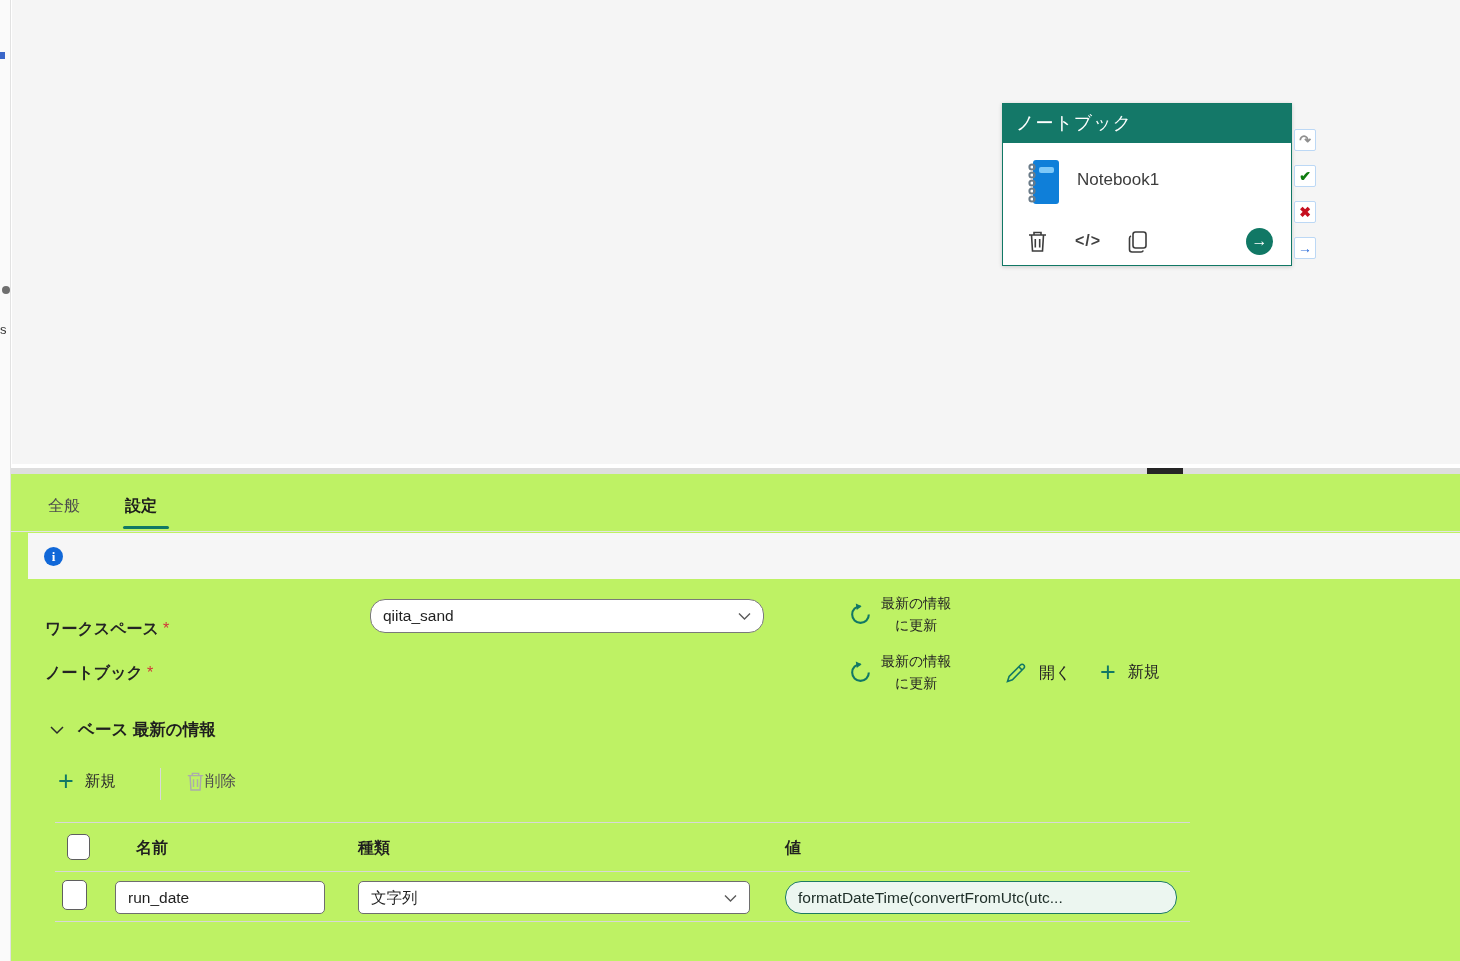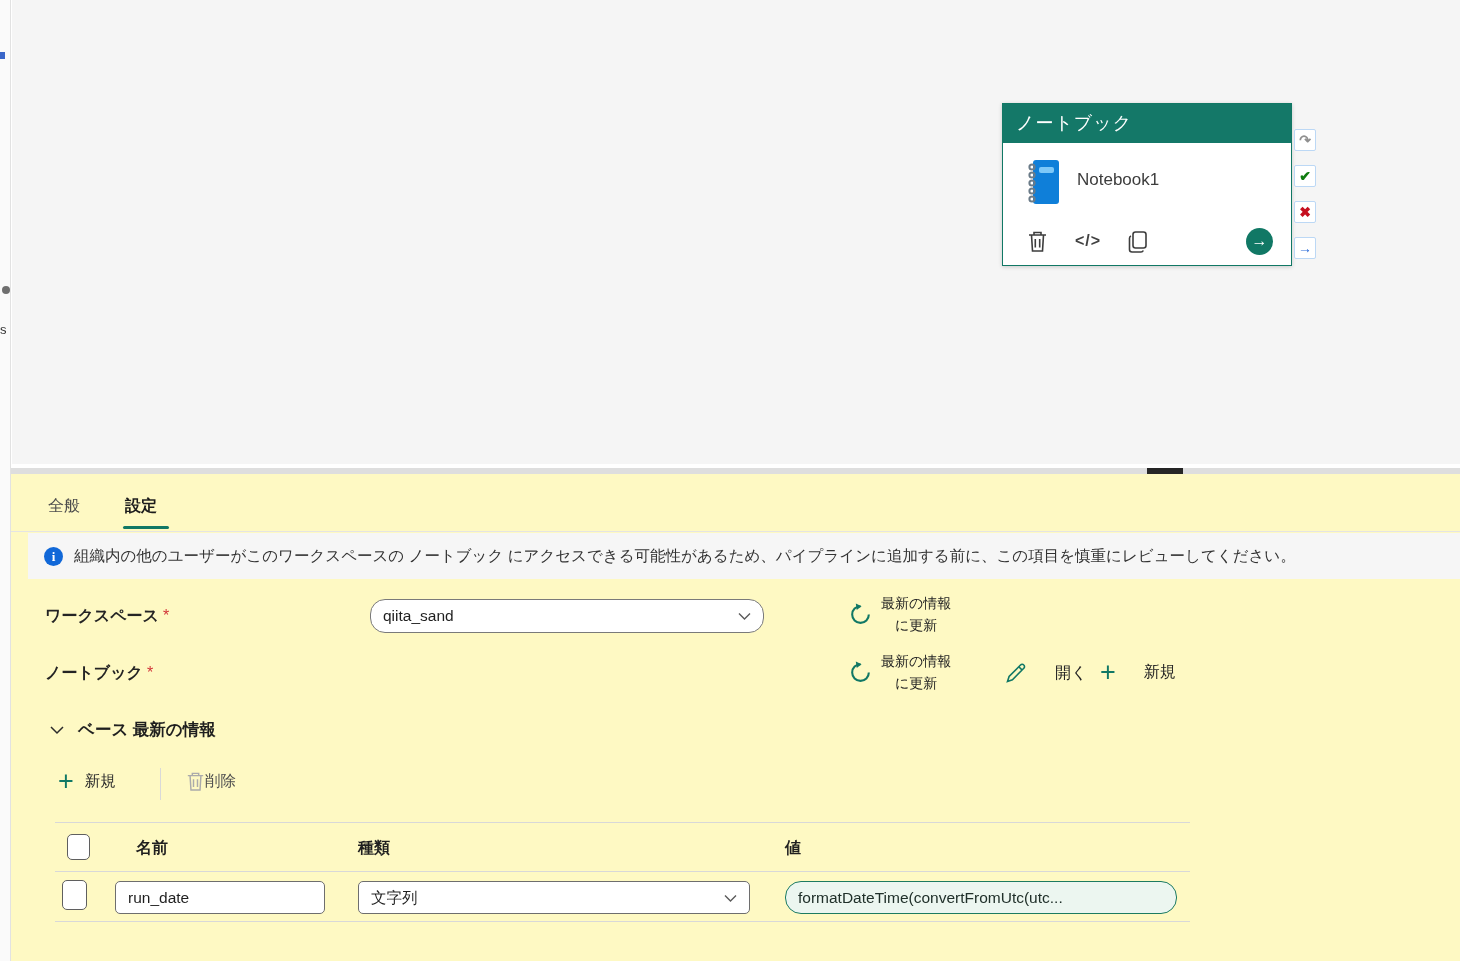--- a/index.html
+++ b/index.html
@@ -29,21 +29,21 @@
   .go-circle { position:absolute; right:18px; top:0; width:27px; height:27px; border-radius:50%;
     background:#117865; color:#fff; text-align:center; line-height:26px; font-size:16px; }
   
   .port { position:absolute; width:22px; height:22px; background:#fff;
     border:1px solid #bcd8f5; border-radius:2px; text-align:center;
     line-height:20px; font-size:14px; font-weight:bold; }
   
   .splitter { position:absolute; left:0; top:468px; width:1460px; height:6px; background:#dedede; z-index:5; }
   .splitter-handle { position:absolute; left:1147px; top:0; width:36px; height:6px; background:#262626; }
   
-  .panel { position:absolute; left:0; top:474px; width:1460px; height:487px; background:#fef9c3; }
+  .panel { position:absolute; left:0; top:474px; width:1460px; height:487px; background:#bef264; }
   .tab { position:absolute; top:22px; font-size:16px; cursor:pointer; }
   .tab-inactive { color:#4d4d4d; }
   .tab-active { font-weight:bold; color:#1c1c1c; }
   .tab-underline { position:absolute; left:123px; top:52px; width:46px; height:3px;
     background:#117865; border-radius:2px; }
   .panel-divider { position:absolute; left:11px; top:57px; width:1449px; height:1px; background:#e4e4e4; }
   .banner { position:absolute; left:28px; top:59px; width:1432px; height:46px; background:#f6f6f6;
     display:flex; align-items:center; padding-left:16px; }
   .info-icon { width:19px; height:19px; border-radius:50%; background:#1168d8; color:#fff;
     font-size:13px; font-weight:bold; text-align:center; line-height:19px;
@@ -52,21 +52,21 @@
   .field-label { position:absolute; left:45px; font-size:16px; font-weight:bold; color:#242424; }
   .req { color:#d13438; font-weight:normal; margin-left:4px; }
   .dropdown { position:absolute; left:370px; width:394px; height:34px; background:#fff;
     border:1px solid #7a7a7a; border-radius:15px; font-size:15.5px; color:#1f1f1f;
     line-height:32px; padding-left:12px; cursor:pointer; }
   .dd-chevron { position:absolute; right:12px; top:12px; }
   .refresh-btn { position:absolute; left:848px; display:flex; align-items:center; cursor:pointer; }
   .refresh-text { margin-left:8px; font-size:14px; line-height:22px; text-align:center; color:#242424; }
   .inline-btn { position:absolute; display:flex; align-items:center; cursor:pointer;
     font-size:16px; color:#242424; }
-  .inline-btn .lbl { margin-left:28px; }
+  .inline-btn .lbl { margin-left:12px; }
   .section-head { position:absolute; left:50px; top:245px; display:flex; align-items:center; cursor:pointer; }
   .section-title { margin-left:14px; font-size:16.5px; font-weight:bold; color:#1f1f1f; }
   .tb-btn { position:absolute; display:flex; align-items:center; cursor:pointer; }
   .plus-glyph { font-size:27px; font-weight:300; color:#117865; line-height:24px; }
   .tb-label { margin-left:11px; font-size:15.5px; color:#2b2b2b; }
   .tb-label-gray { font-size:15.5px; color:#4f4f4f; }
   .v-divider { position:absolute; left:160px; top:294px; width:1px; height:32px; background:#d9d9d9; }
   .t-line { position:absolute; left:55px; width:1135px; height:1px; background:#d8d8d8; }
   .checkbox { position:absolute; background:#fff; border:1.5px solid #5f5f5f; border-radius:5px; cursor:pointer; }
   .th { position:absolute; font-size:16px; font-weight:bold; color:#1f1f1f; }
@@ -136,24 +136,23 @@
 
 <div class="panel">
 
   <span class="tab tab-inactive" style="left:48px;">全般</span>
   <span class="tab tab-active" style="left:125px;">設定</span>
   <div class="tab-underline"></div>
   <div class="panel-divider"></div>
 
   <div class="banner">
     <span class="info-icon">i</span>
-    <span class="banner-text">組織内の他のユーザーがこのワークスペースの ノートブック にアクセスできる可能性があるため、パイプラインに追加する前に、この項目を慎重にレビューしてください。</span>
-  </div>
-
-  <div class="field-label" style="top:132px;">
+  </div>
+
+  <div class="field-label" style="top:145px;">
     <span>ワークスペース</span><span class="req">*</span>
   </div>
   <div class="dropdown" style="top:125px;">
     <span>qiita_sand</span>
     <span class="dd-chevron">
       <svg width="13" height="9" viewBox="0 0 13 9" fill="none" stroke="#5a5a5a" stroke-width="1.4">
           <path d="M1 1.5 l5.5 5.5 5.5-5.5"></path>
         </svg>
     </span>
   </div>

